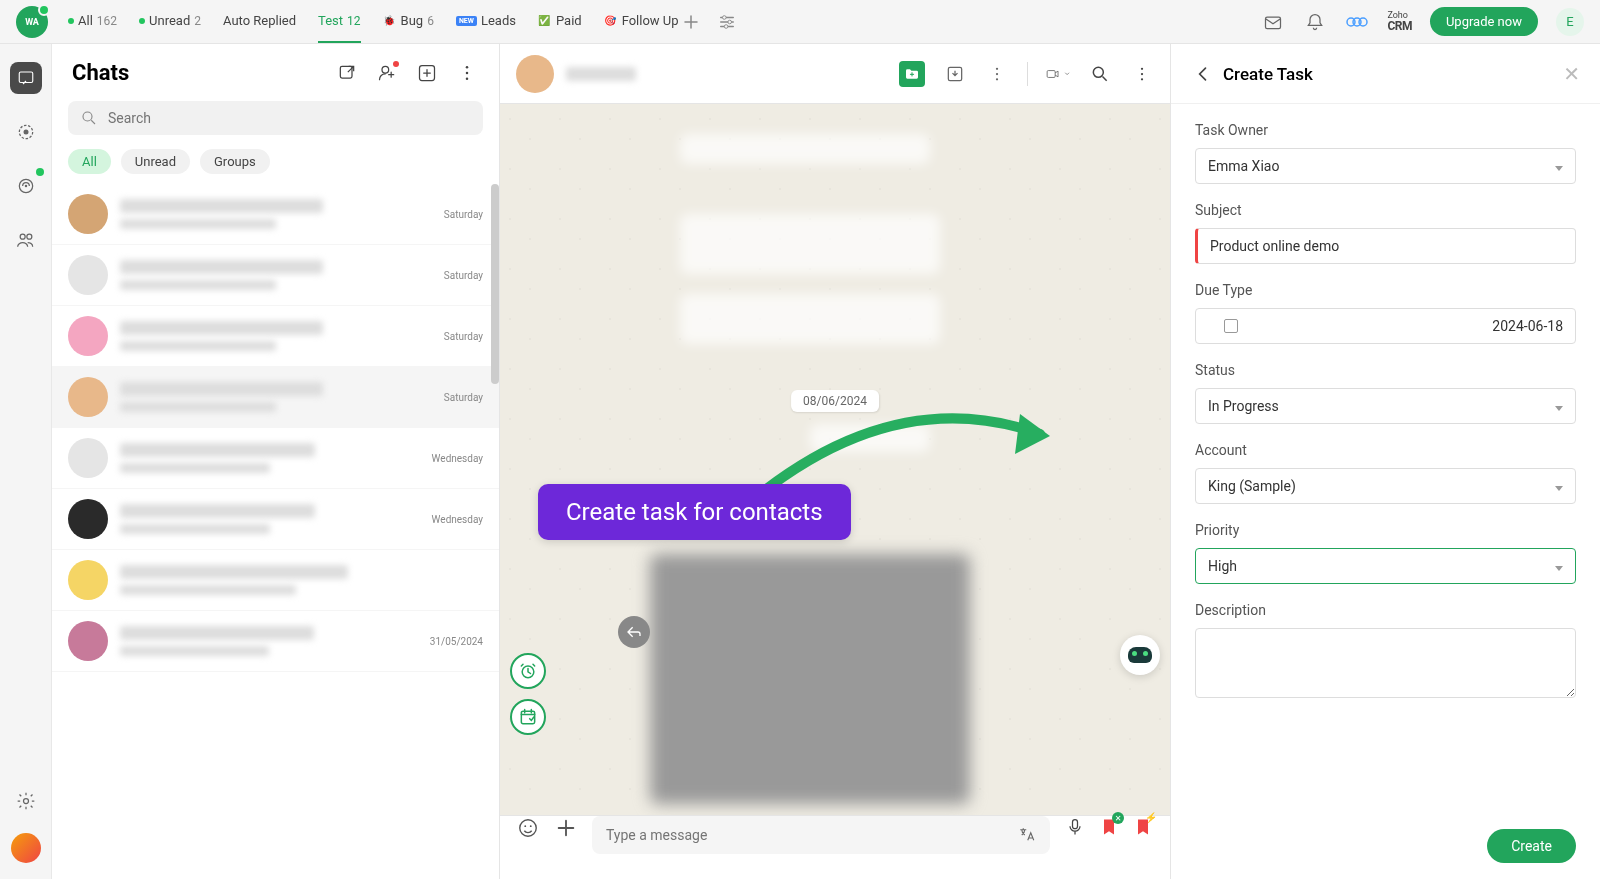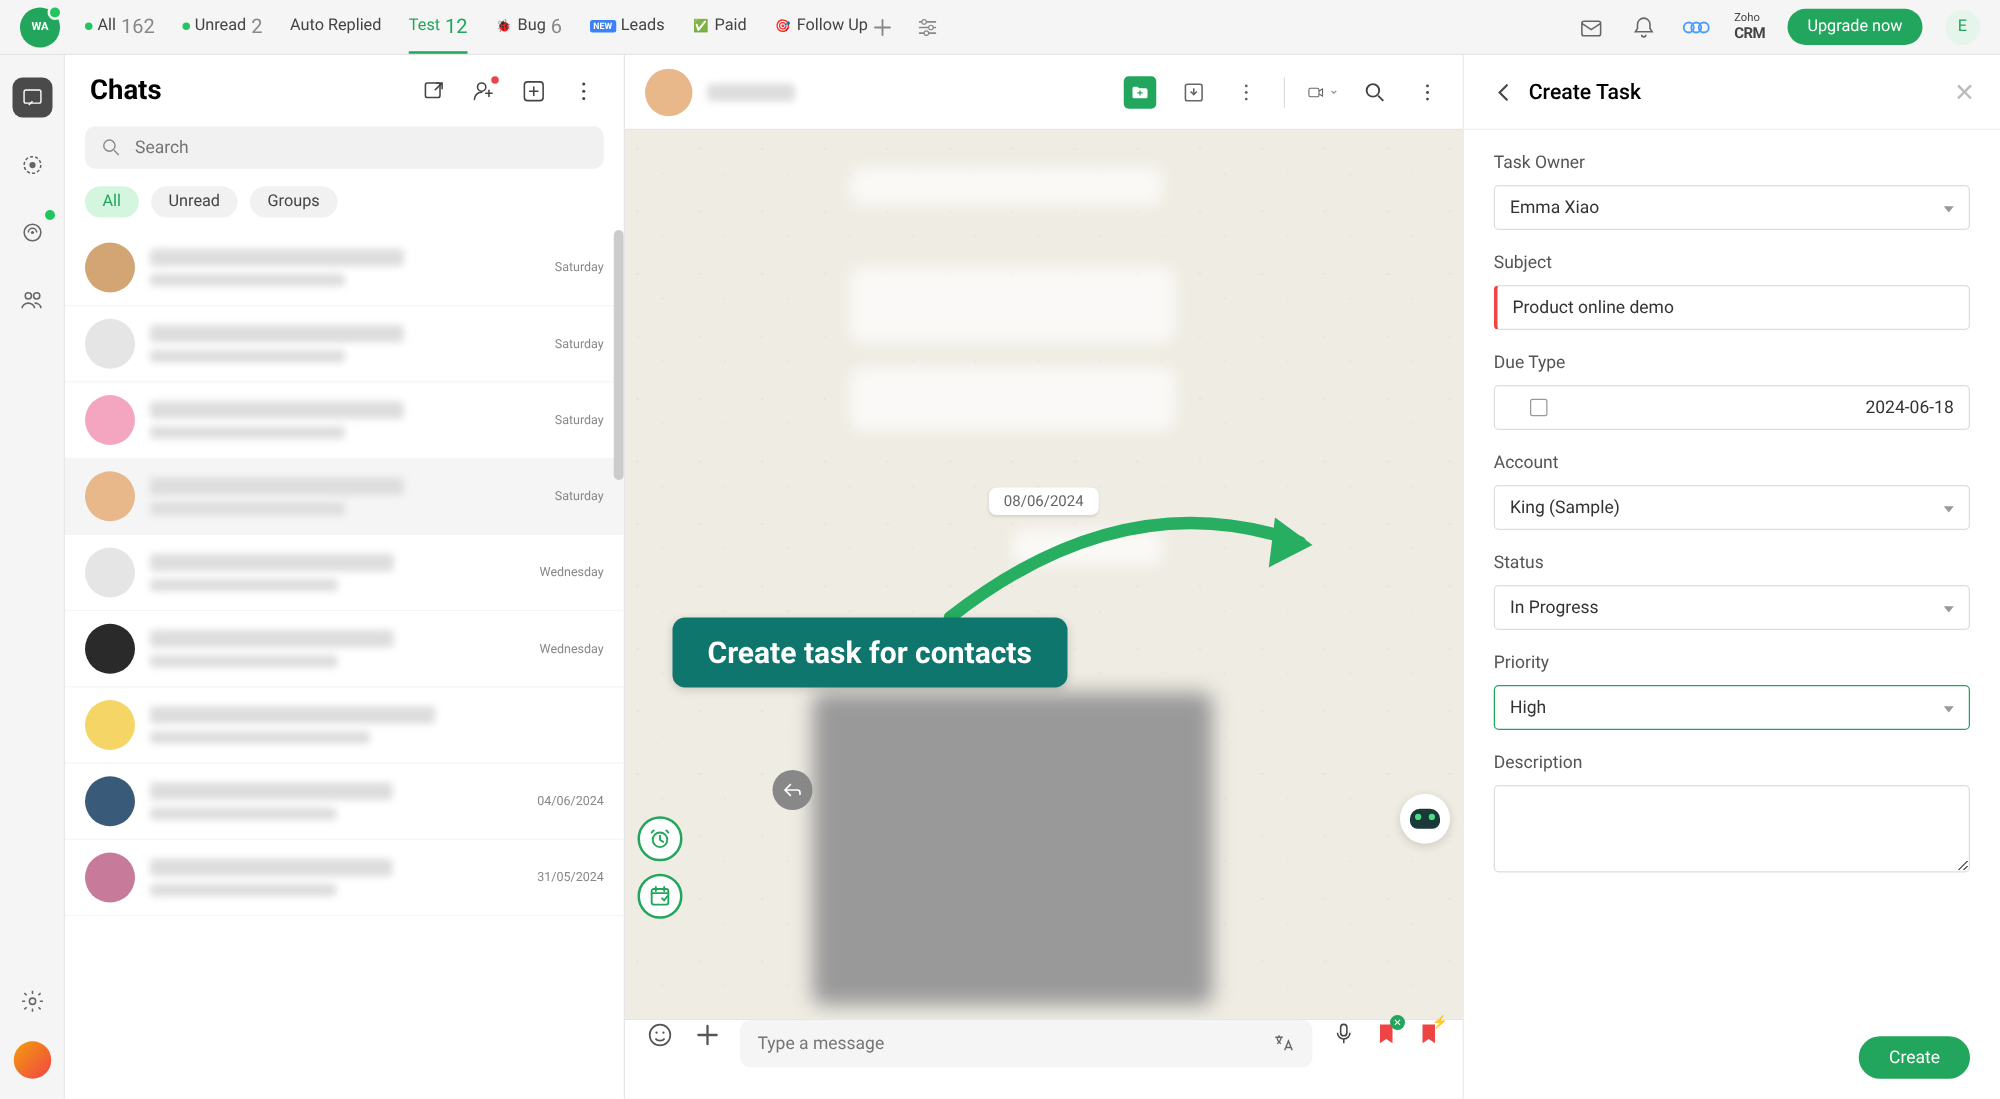--- a/index.html
+++ b/index.html
@@ -6,21 +6,21 @@
 body { width: 1600px; height: 879px; overflow: hidden; background: #f5f5f5; position: relative; }
 
 
 .topbar { height: 44px; background: #f5f5f5; display: flex; align-items: center; padding: 0 16px; border-bottom: 1px solid #e5e5e5; }
 .logo { width: 32px; height: 32px; border-radius: 50%; background: #22a55c; display: flex; align-items: center; justify-content: center; color: #fff; font-size: 9px; font-weight: bold; margin-right: 20px; position: relative; }
 .logo::after { content: ''; position: absolute; top: -2px; right: -2px; width: 8px; height: 8px; background: #22c55e; border-radius: 50%; border: 2px solid #f5f5f5; }
 .tabs { display: flex; gap: 22px; align-items: center; height: 100%; }
 .tab { display: flex; align-items: center; gap: 4px; font-size: 13px; color: #444; cursor: pointer; height: 100%; border-bottom: 2px solid transparent; position: relative; }
 .tab.active { color: #22a55c; border-bottom-color: #22a55c; }
 .tab .dot { width: 6px; height: 6px; border-radius: 50%; background: #22c55e; }
-.tab .count { color: #888; font-size: 16px; }
+.tab .count { color: #888; font-size: 12px; }
 .tab.active .count { color: #22a55c; }
 .tab-icon { width: 14px; height: 14px; display: inline-flex; align-items: center; justify-content: center; font-size: 10px; }
 .plus-tab { color: #888; font-size: 20px; }
 .spacer { flex: 1; }
 .top-actions { display: flex; align-items: center; gap: 18px; }
 .icon-btn { width: 24px; height: 24px; display: flex; align-items: center; justify-content: center; color: #666; cursor: pointer; }
 .zoho { font-size: 9px; color: #444; line-height: 1; }
 .zoho b { font-size: 12px; letter-spacing: -0.5px; }
 .upgrade { background: #22a55c; color: #fff; padding: 7px 16px; border-radius: 16px; font-size: 13px; border: none; cursor: pointer; }
 .avatar-sm { width: 28px; height: 28px; border-radius: 50%; background: #e5f5eb; color: #22a55c; display: flex; align-items: center; justify-content: center; font-size: 13px; }
@@ -67,21 +67,21 @@
 .conv-add { width: 26px; height: 26px; border-radius: 4px; background: #22a55c; display: flex; align-items: center; justify-content: center; color: #fff; font-size: 16px; }
 .conv-sep { width: 1px; height: 24px; background: #ddd; }
 .conv-body { flex: 1; position: relative; overflow: hidden; }
 .wa-pattern { position: absolute; inset: 0; background: #efece3; opacity: 1; }
 .wa-pattern::before { content: ''; position: absolute; inset: 0; background-image: radial-gradient(circle at 20% 30%, rgba(0,0,0,0.03) 1px, transparent 1px), radial-gradient(circle at 60% 70%, rgba(0,0,0,0.03) 1px, transparent 1px); background-size: 50px 50px; }
 .date-chip { position: absolute; top: 286px; left: 50%; transform: translateX(-50%); background: #fff; padding: 4px 12px; border-radius: 6px; font-size: 12px; color: #666; box-shadow: 0 1px 2px rgba(0,0,0,0.1); }
 .msg-blur { position: absolute; background: rgba(255,255,255,0.7); border-radius: 8px; filter: blur(6px); }
 .img-blur { position: absolute; left: 150px; top: 450px; width: 320px; height: 250px; background: #999; border-radius: 8px; filter: blur(8px); }
 .share-bubble { position: absolute; left: 118px; top: 512px; width: 32px; height: 32px; border-radius: 50%; background: #888; display: flex; align-items: center; justify-content: center; color: #fff; }
 
-.green-label { position: absolute; left: 38px; top: 390px; background: #0f766e; color: #fff; padding: 14px 28px; border-radius: 10px; font-size: 24px; font-weight: 700; box-shadow: 0 2px 8px rgba(0,0,0,0.15); z-index: 5; }
+.green-label { position: absolute; left: 38px; top: 380px; background: #6d28d9; color: #fff; padding: 14px 28px; border-radius: 10px; font-size: 24px; font-weight: 400; box-shadow: 0 2px 8px rgba(0,0,0,0.15); z-index: 5; }
 .arrow-svg { position: absolute; left: 250px; top: 270px; z-index: 4; pointer-events: none; }
 
 .bot-badge { position: absolute; right: 10px; bottom: 140px; width: 40px; height: 40px; border-radius: 50%; background: #fff; box-shadow: 0 2px 8px rgba(0,0,0,0.15); display: flex; align-items: center; justify-content: center; }
 .bot-face { width: 24px; height: 16px; background: #1a3a3a; border-radius: 8px 8px 6px 6px; position: relative; }
 .bot-face::before, .bot-face::after { content: ''; position: absolute; top: 4px; width: 5px; height: 5px; background: #4ade80; border-radius: 50%; }
 .bot-face::before { left: 4px; }
 .bot-face::after { right: 4px; }
 
 .left-btns { position: absolute; left: 10px; bottom: 80px; display: flex; flex-direction: column; gap: 10px; }
 .round-btn { width: 36px; height: 36px; border-radius: 50%; background: #fff; border: 2px solid #22a55c; display: flex; align-items: center; justify-content: center; color: #22a55c; }
@@ -330,28 +330,20 @@
         </div>
         <div class="chat-item">
           <div class="chat-avatar" style="background:#f5d565"></div>
           <div class="chat-body">
             <div class="chat-name"></div>
             <div class="chat-preview"></div>
           </div>
           <div class="chat-time"></div>
         </div>
         <div class="chat-item">
-          <div class="chat-avatar" style="background:#3a5a7a"></div>
-          <div class="chat-body">
-            <div class="chat-name"></div>
-            <div class="chat-preview"></div>
-          </div>
-          <div class="chat-time">04/06/2024</div>
-        </div>
-        <div class="chat-item">
           <div class="chat-avatar" style="background:#c77a9a"></div>
           <div class="chat-body">
             <div class="chat-name"></div>
             <div class="chat-preview"></div>
           </div>
           <div class="chat-time">31/05/2024</div>
         </div>
       </div>
   </div>
 
@@ -508,34 +500,34 @@
           </div>
       </div>
       <div class="field-group">
         <label class="field-label">Due Type</label>
         <div class="field-input date-field">
           <span class="date-icon"></span>
           <span>2024-06-18</span>
         </div>
       </div>
       <div class="field-group">
+        <label class="field-label">Status</label>
+        <div class="field-input">
+            <span>In Progress</span>
+            <span class="chev"></span>
+          </div>
+      </div>
+      <div class="field-group">
         <label class="field-label">Account</label>
         <div class="field-input">
             <span>King (Sample)</span>
             <span class="chev"></span>
           </div>
       </div>
       <div class="field-group">
-        <label class="field-label">Status</label>
-        <div class="field-input">
-            <span>In Progress</span>
-            <span class="chev"></span>
-          </div>
-      </div>
-      <div class="field-group">
         <label class="field-label">Priority</label>
         <div class="field-input highlighted">
             <span>High</span>
             <span class="chev"></span>
           </div>
       </div>
       <div class="field-group">
         <label class="field-label">Description</label>
         <textarea class="desc-area" style=""></textarea>
       </div>

